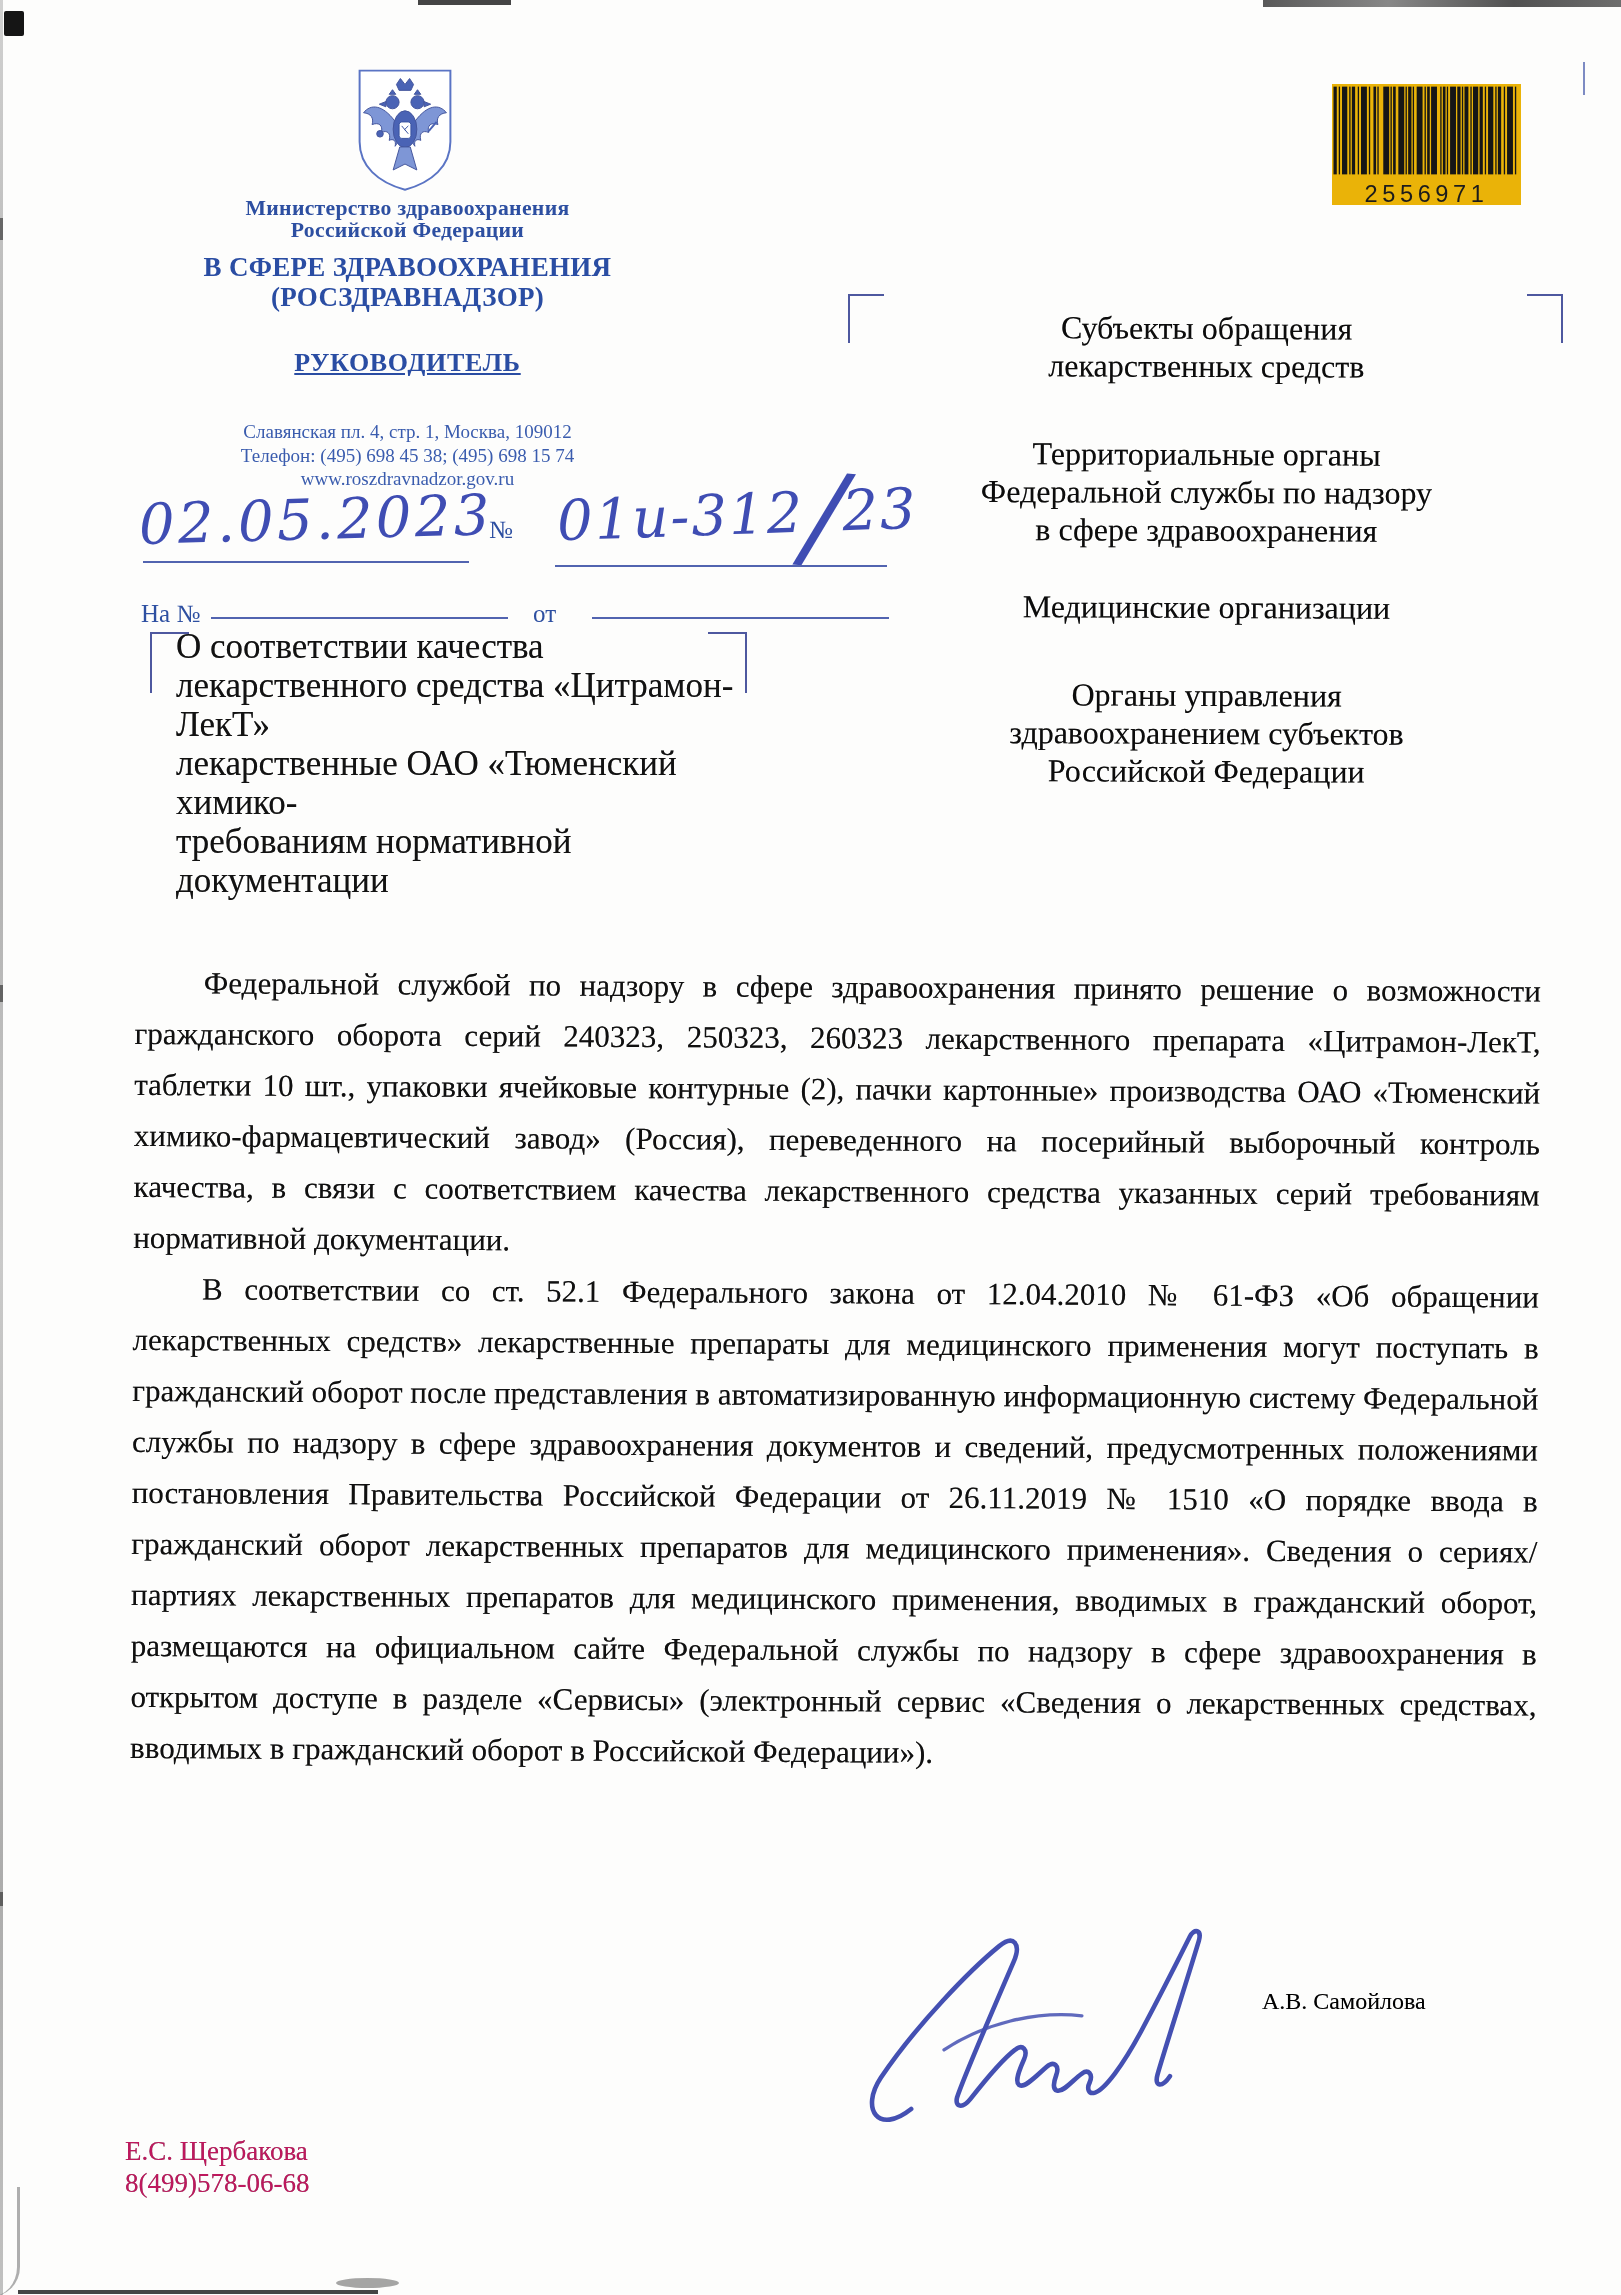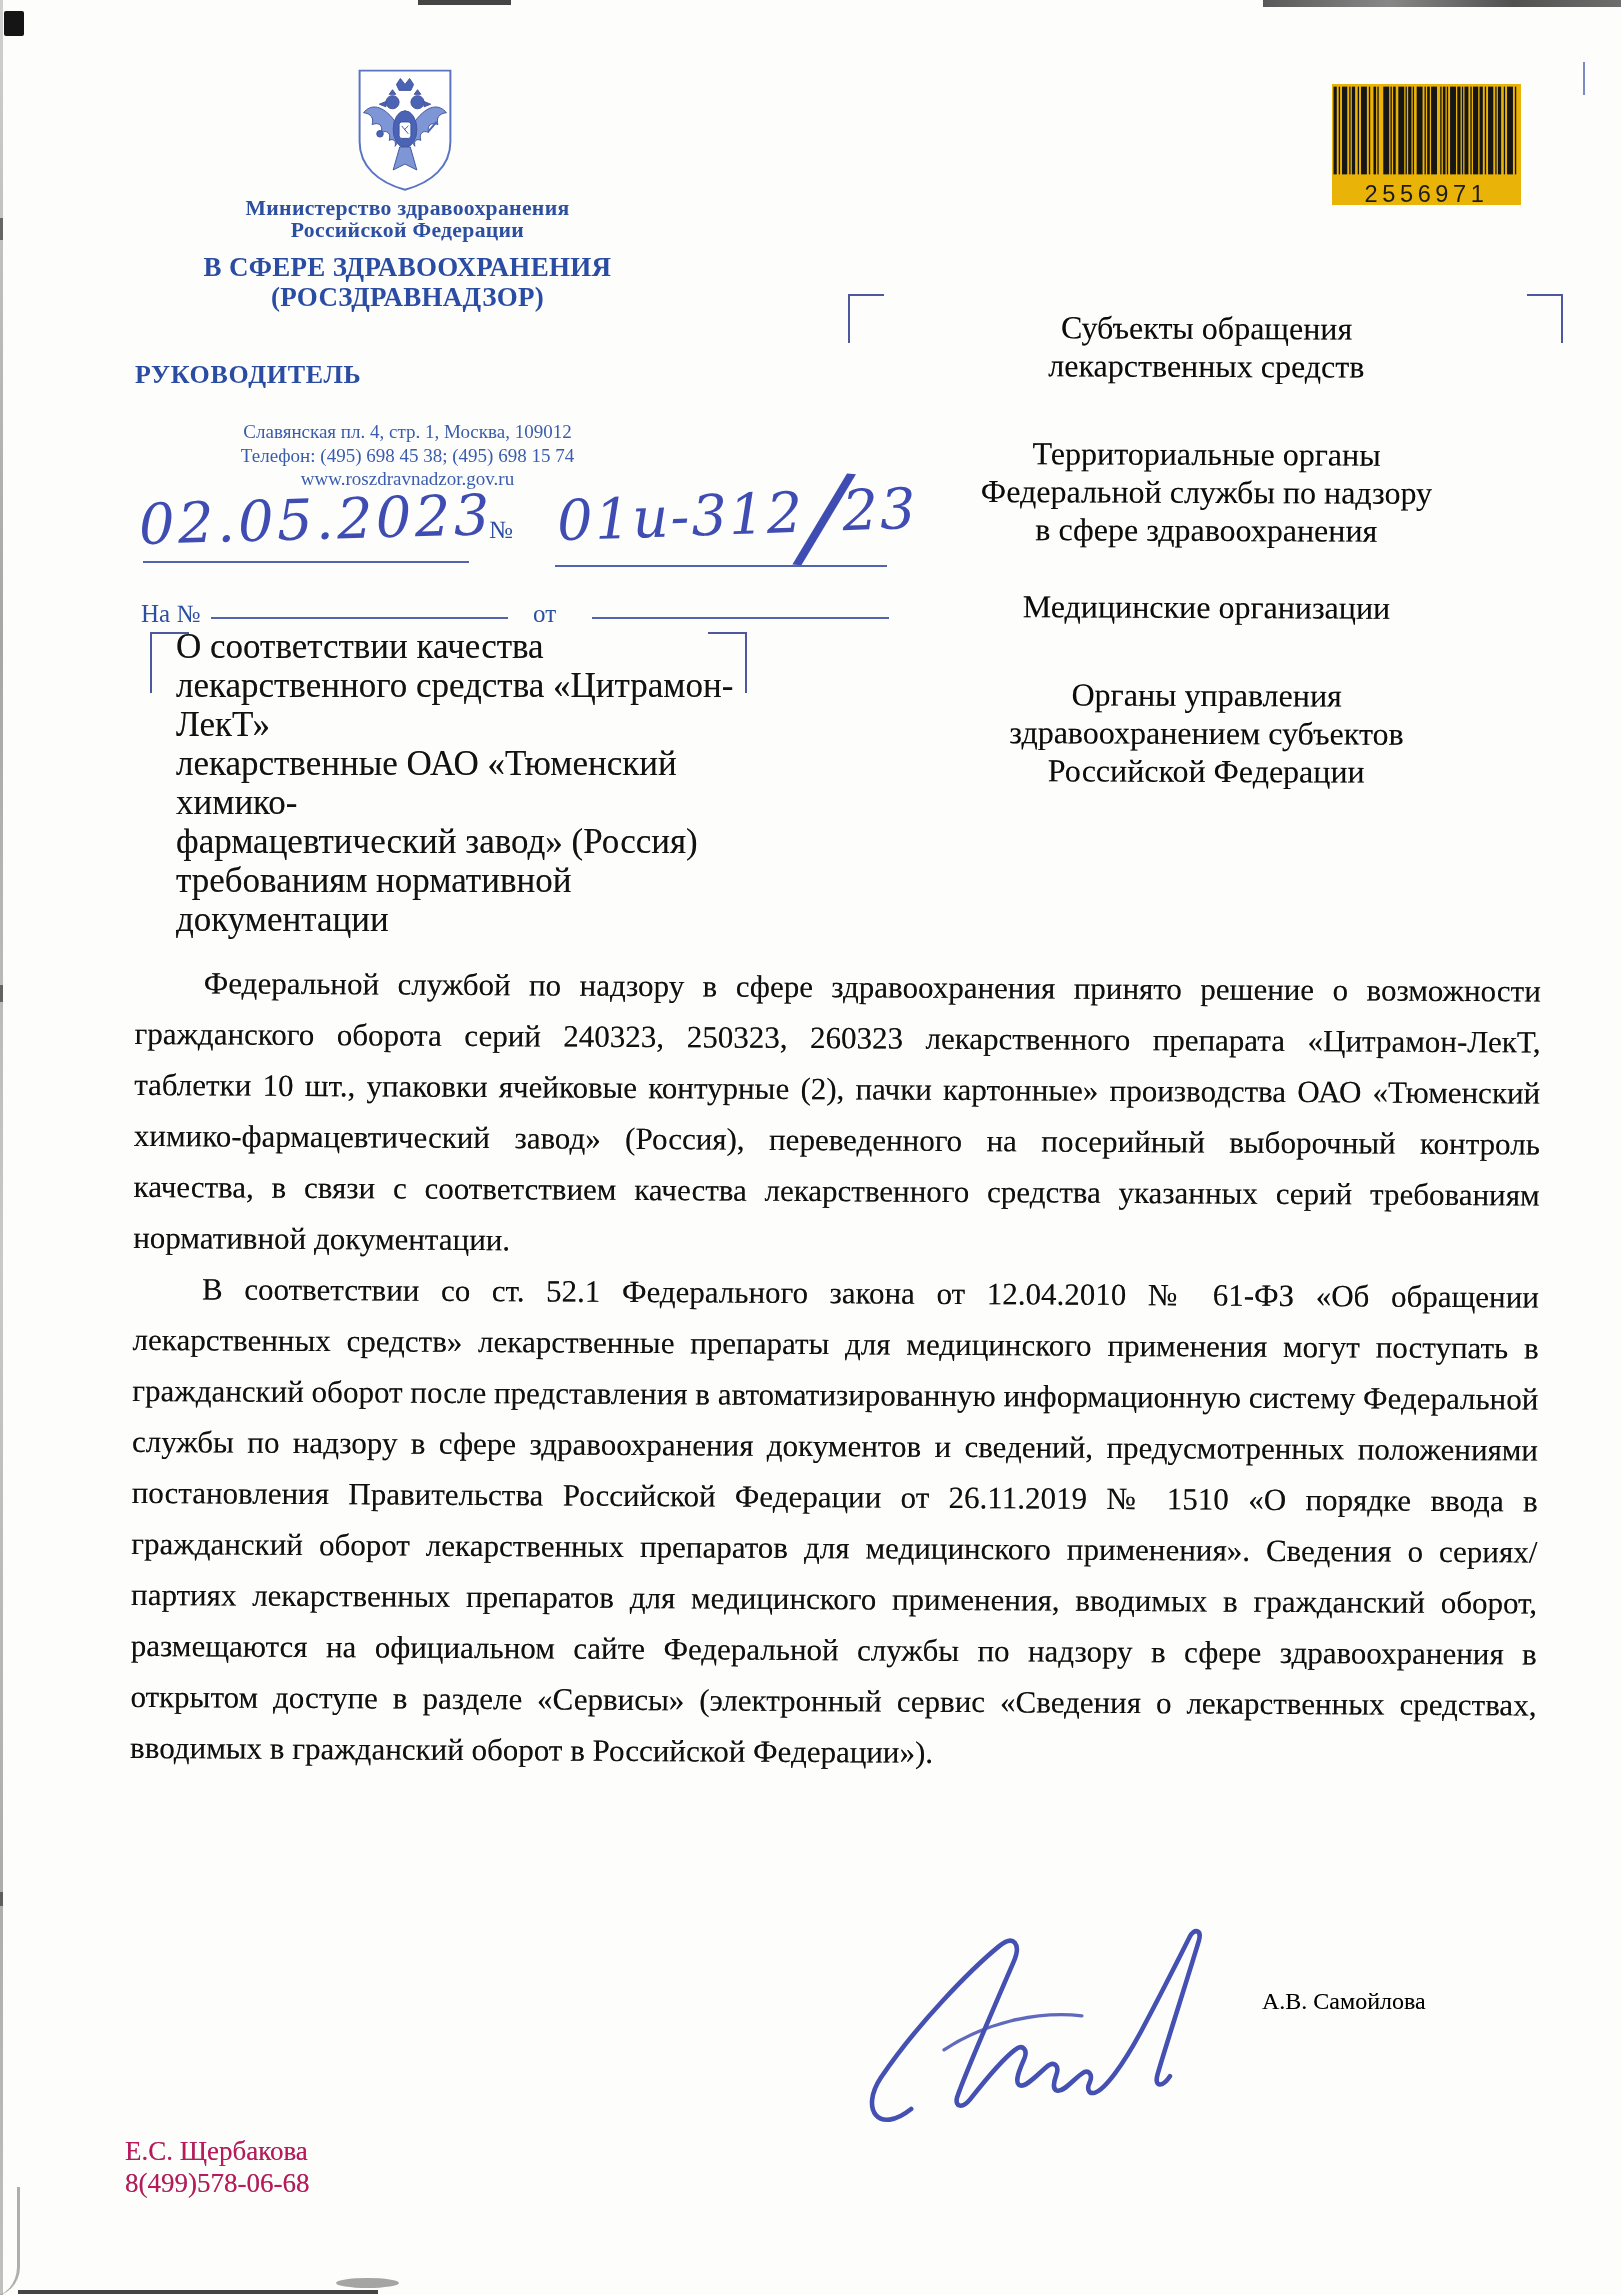--- a/index.html
+++ b/index.html
@@ -6,22 +6,22 @@
   body{
     width:1621px;height:2295px;position:relative;overflow:hidden;
     background:#fdfdfc;font-family:"Liberation Serif",serif;color:#141414;
   }
   .abs{position:absolute;}
   .emblem-wrap{left:355px;top:68px;width:100px;height:125px;}
   .ministry{left:135px;top:197px;width:545px;text-align:center;
     font-weight:bold;font-size:21.7px;line-height:22px;color:#2d4fa1;letter-spacing:0.3px;}
   .service{left:112px;top:253px;width:591px;text-align:center;
     font-weight:bold;font-size:27px;line-height:29.5px;color:#2a4da3;letter-spacing:0.3px;}
-  .ruk{left:135px;top:360px;width:545px;
-    font-weight:bold;font-size:26px;color:#2a4da3;letter-spacing:0.7px;}
+  .ruk{left:135px;top:348px;width:545px;text-align:center;
+    font-weight:bold;font-size:26px;color:#2a4da3;letter-spacing:0.7px;text-decoration:underline;}
   .addr{left:135px;top:420px;width:545px;text-align:center;
     font-size:19px;line-height:23.6px;color:#3a5cae;}
   
   .hw{font-family:"DejaVu Serif",serif;font-style:italic;color:#3f4db3;}
   .hw-date{left:139px;top:487px;font-size:56px;letter-spacing:3.3px;transform:rotate(-1.6deg);}
   .no-sign{left:489px;top:516px;font-size:25px;color:#2d4fa1;}
   .hw-number{left:557px;top:482px;font-size:56px;letter-spacing:2px;transform:rotate(-2deg);white-space:nowrap;}
   .hw-slash{font-size:115px;line-height:0;vertical-align:-25px;font-style:italic;margin:0 -3.9px 0 1.3px;display:inline-block;transform:rotate(6deg);}
   .rule{position:absolute;height:2px;background:#5264b0;}
   .blue-label{font-size:25px;color:#2d4fa1;margin-top:20px;}
@@ -134,21 +134,20 @@
 <div class="rule" style="left:211px;top:617px;width:297px;"></div>
 <div class="abs blue-label" style="left:533px;top:580px;">от</div>
 <div class="rule" style="left:592px;top:617px;width:297px;"></div>
 
 <div class="corner c-left" style="left:150px;top:632px;"></div>
 <div class="corner c-right" style="left:708px;top:632px;"></div>
 <div class="abs subject">
   <div>О соответствии качества</div>
   <div>лекарственного средства «Цитрамон-ЛекТ»</div>
   <div>лекарственные ОАО «Тюменский химико-</div>
-  <div>фармацевтический завод» (Россия)</div>
   <div>требованиям нормативной документации</div>
 </div>
 
 <div class="corner c-left" style="left:848px;top:294px;width:34px;height:47px;"></div>
 <div class="corner c-right" style="left:1527px;top:294px;width:34px;height:47px;"></div>
 
 <div class="abs recip" style="top:309px;">
   <div>Субъекты обращения</div>
   <div>лекарственных средств</div>
 </div>

